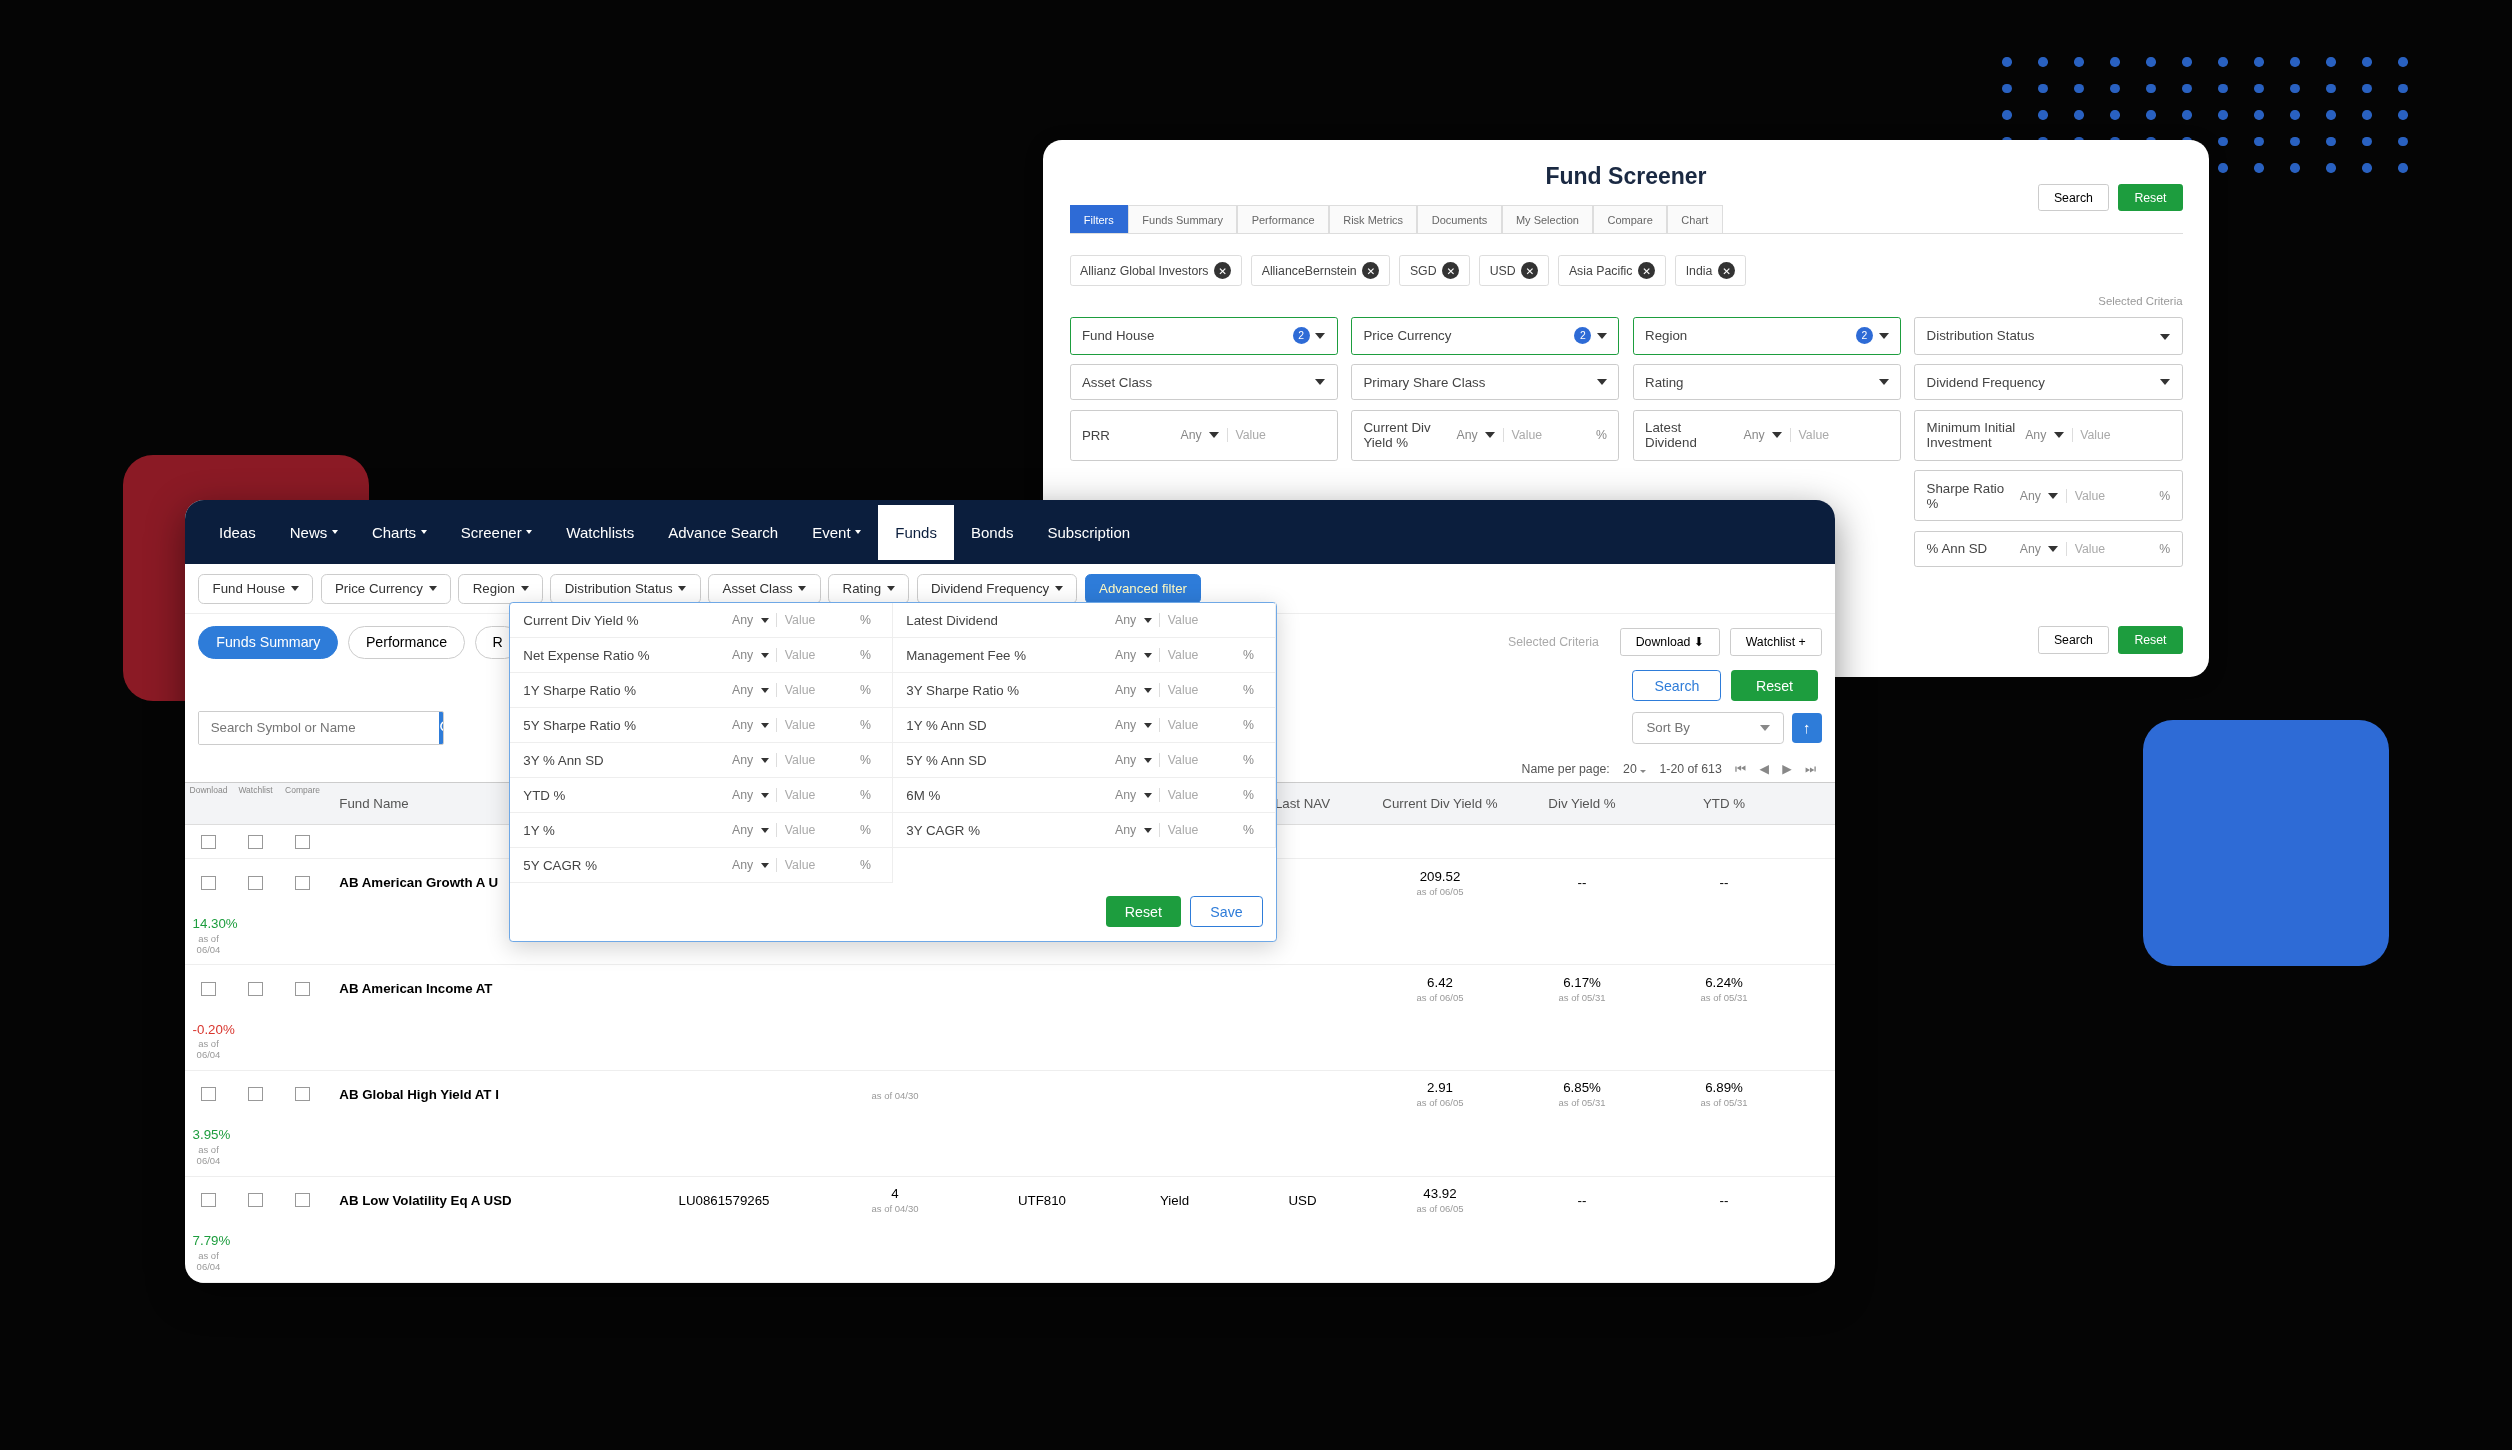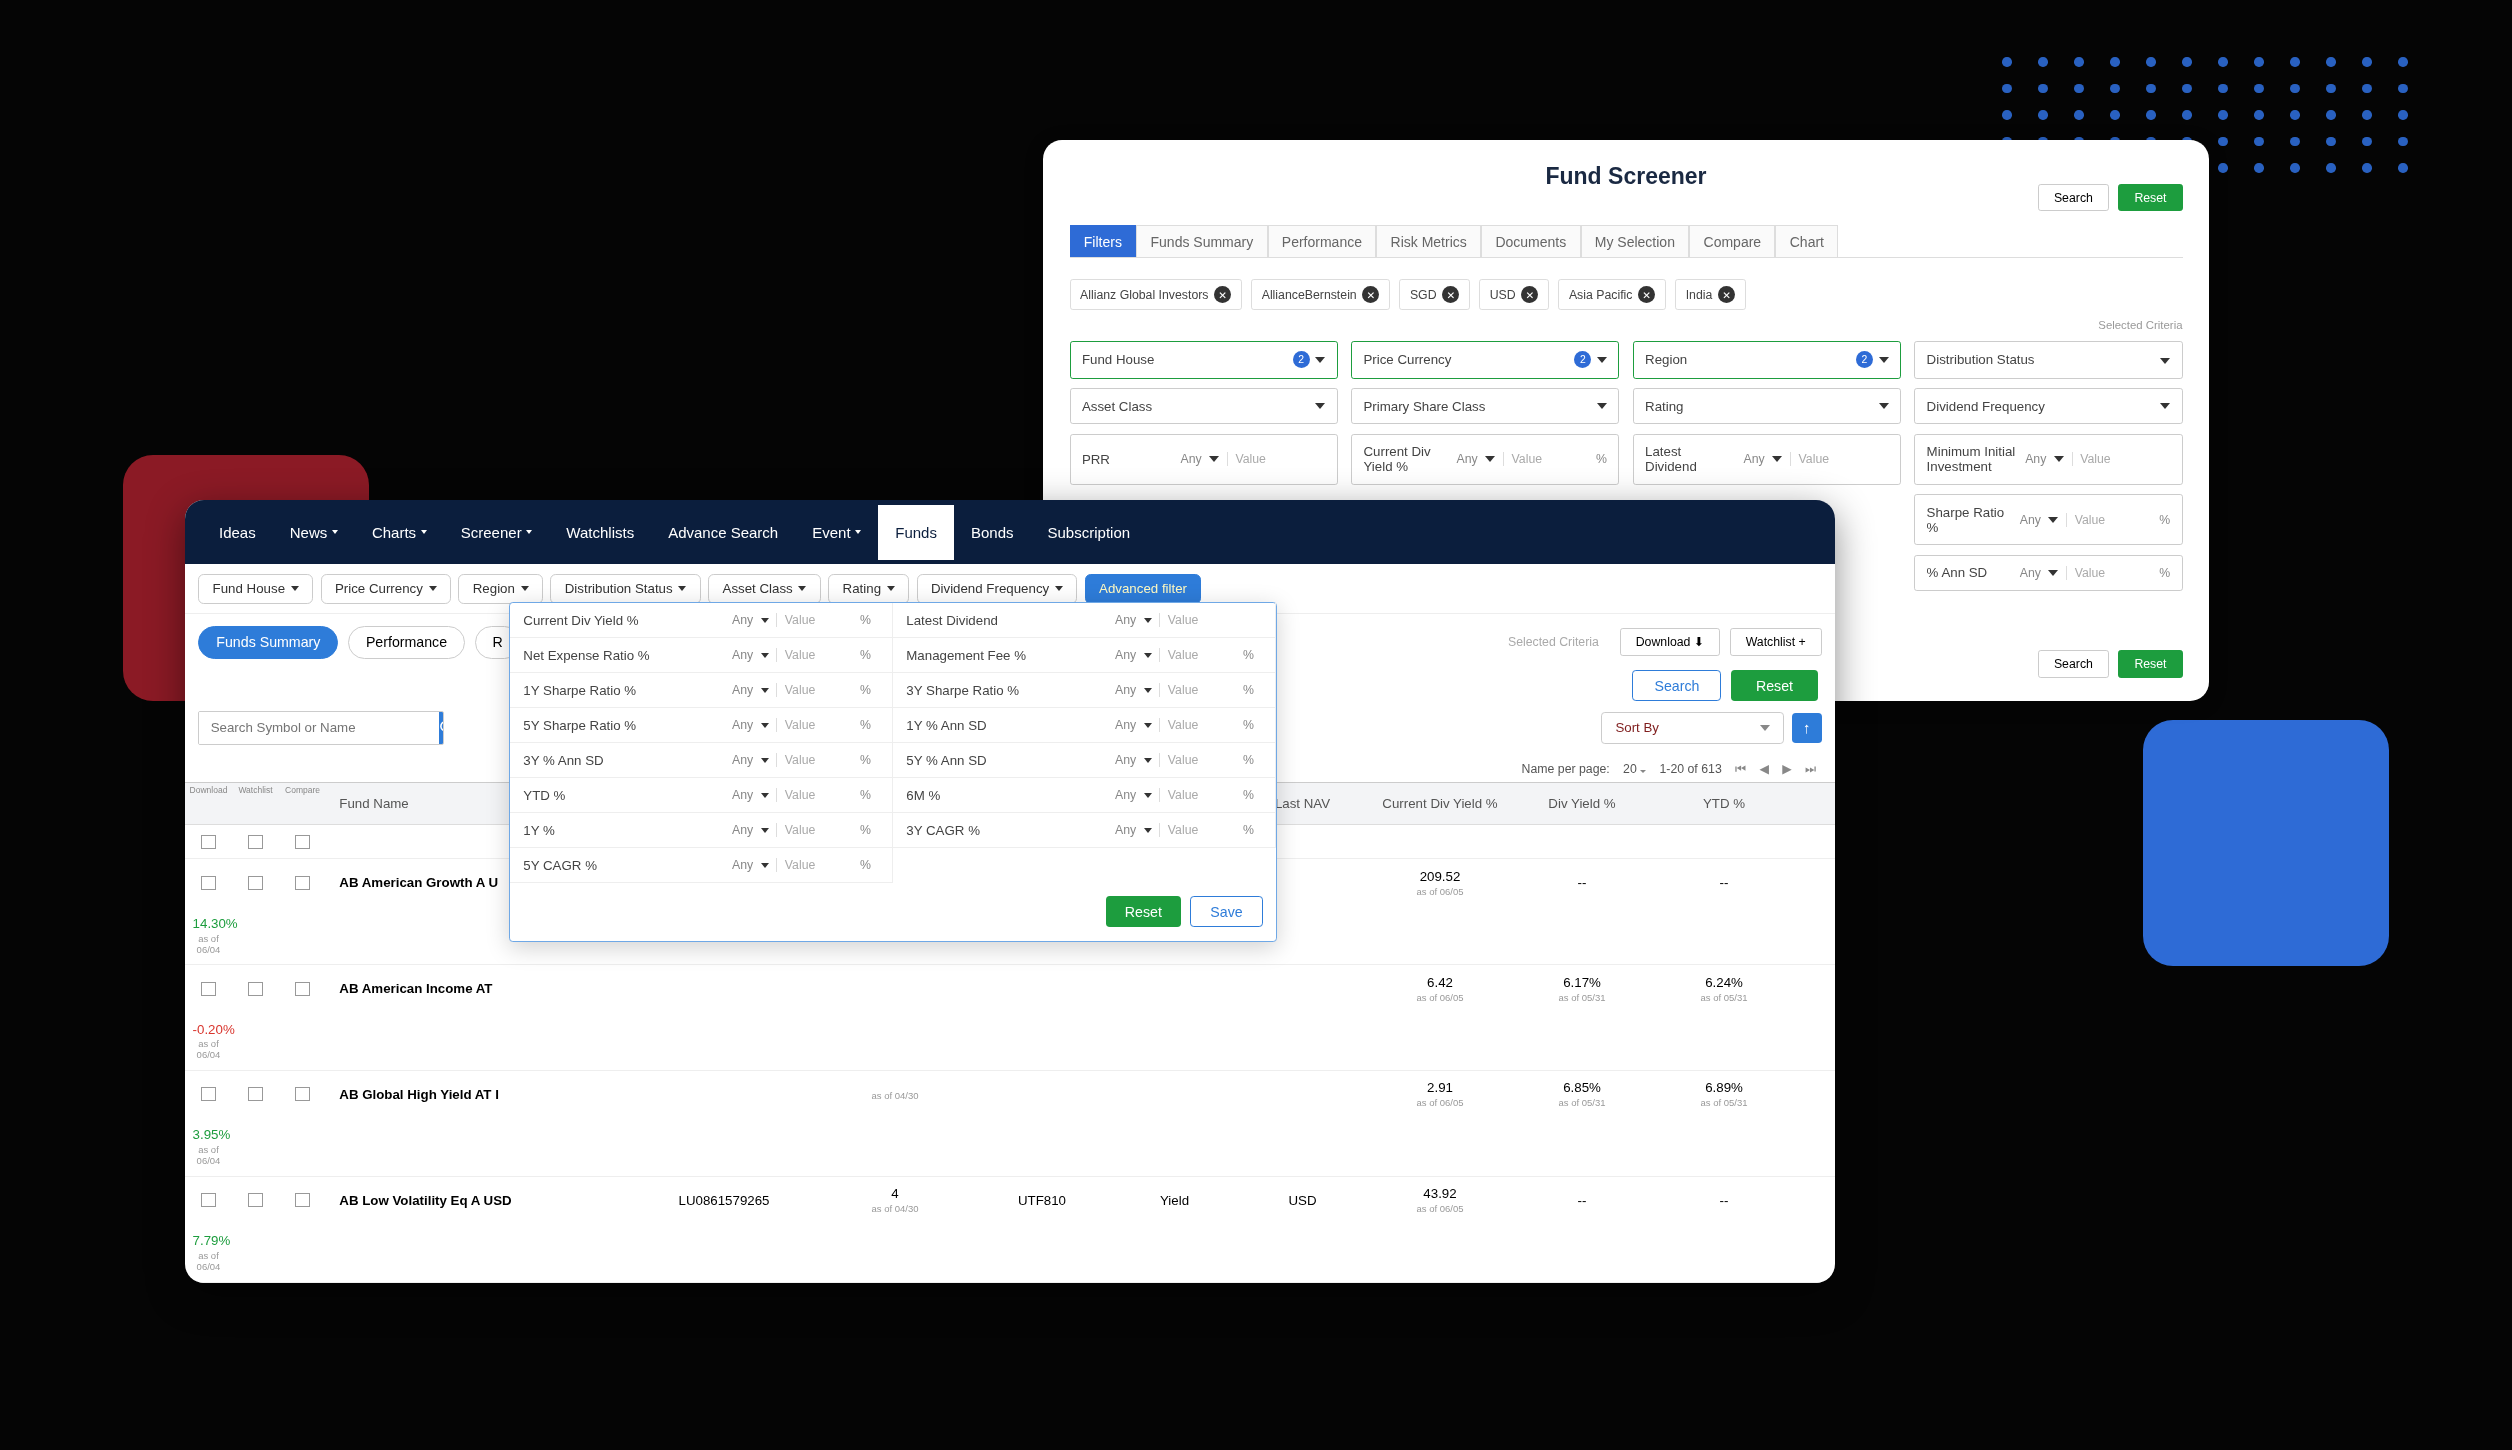--- a/index.html
+++ b/index.html
@@ -14,21 +14,21 @@
 
 .back-panel { position: absolute; top: 140px; left: 1043px; width: 1166px; background: #fff; border-radius: 19px; padding: 23px 26.5px; box-shadow: 0 3.8px 19px rgba(0,0,0,.2); }
 .bp-title { text-align: center; font-weight: 700; font-size: 23px; color: #1a2942; margin-bottom: 15px; }
 .bp-universe { font-size: 13.3px; color: #333; margin-bottom: 11.4px; }
 .bp-universe-label { font-weight: 600; }
 .bp-universe-count { color: #888; }
 .bp-actions-top { position: absolute; top: 44px; right: 26.5px; display: flex; gap: 9.5px; }
 .btn { padding: 5.7px 15px; border: 0.9px solid #ccc; background: #fff; border-radius: 2.8px; font-size: 12.3px; cursor: pointer; }
 .btn-green { background: #1d9d3e; color: #fff; border-color: #1d9d3e; }
 .bp-tabs { display: flex; border-bottom: 0.9px solid #ddd; margin-bottom: 13.3px; }
-.bp-tab { padding: 7.6px 13.3px; font-size: 14px; color: #666; border: 0.9px solid #ddd; border-bottom: none; background: #fafafa; cursor: pointer; margin-top: 20px; }
+.bp-tab { padding: 7.6px 13.3px; font-size: 11px; color: #666; border: 0.9px solid #ddd; border-bottom: none; background: #fafafa; cursor: pointer; }
 .bp-tab.active { background: #2e6bd6; color: #fff; border-color: #2e6bd6; }
 .bp-chips { display: flex; gap: 9.5px; margin-bottom: 9.5px; flex-wrap: wrap; }
 .chip { display: inline-flex; align-items: center; gap: 5.7px; padding: 5.7px 9.5px; border: 0.9px solid #ddd; border-radius: 2.8px; font-size: 12.3px; color: #444; margin-top: 8px; }
 .chip .x { width: 17px; height: 17px; background: #333; color: #fff; border-radius: 50%; display: inline-flex; align-items: center; justify-content: center; font-size: 10.4px; cursor: pointer; }
 .bp-selected { text-align: right; font-size: 11.4px; color: #999; margin-bottom: 9.5px; }
 .bp-filter-grid { display: grid; grid-template-columns: repeat(4, 1fr); gap: 9.5px 13.3px; }
 .fbox { border: 0.9px solid #ccc; border-radius: 2.8px; padding: 9.5px 11.4px; display: flex; align-items: center; justify-content: space-between; font-size: 13.3px; color: #444; position: relative; }
 .fbox.sel { border: 1.9px solid #1d9d3e; }
 .badge { background: #2e6bd6; color: #fff; width: 17px; height: 17px; font-size: 10.4px; border-radius: 50%; display: inline-flex; align-items: center; justify-content: center; margin-right: 5.7px; }
 .caret { border-left: 5.7px solid transparent; border-right: 5.7px solid transparent; border-top: 6.6px solid #333; display: inline-block; }
@@ -55,21 +55,21 @@
 .tab-pill { padding: 7.6px 17px; border-radius: 17px; border: 0.9px solid #ccc; font-size: 14.2px; cursor: pointer; }
 .tab-pill.active { background: #2e7cd9; color: #fff; border-color: #2e7cd9; }
 .sel-criteria { color: #aaa; font-size: 12.3px; margin-left: auto; margin-right: 11.4px; }
 .btn-outline-blue { border: 1.4px solid #2e7cd9; color: #2e7cd9; background: #fff; padding: 6.6px 21px; border-radius: 3.8px; font-size: 14.2px; cursor: pointer; }
 .btn-solid-green { background: #1d9d3e; color: #fff; border: none; padding: 6.6px 25px; border-radius: 3.8px; font-size: 14.2px; cursor: pointer; }
 
 .search-row { display: flex; align-items: center; padding: 0 13.3px 11.4px; gap: 9.5px; }
 .search-box { flex: 0 0 246px; display: flex; border: 0.9px solid #ccc; border-radius: 2px; overflow: hidden; gap: 40px; }
 .search-box input { border: none; padding: 8.5px 11.4px; flex: 1; font-size: 13.3px; outline: none; }
 .search-btn { background: #2e7cd9; color: #fff; border: none; width: 34px; cursor: pointer; display: flex; align-items: center; justify-content: center; }
-.sort-box { padding: 7.6px 13.3px; border: 0.9px solid #ccc; border-radius: 3.8px; font-size: 13.3px; color: #7f1d1d; display: flex; align-items: center; justify-content: space-between; width: 183px; }
+.sort-box { padding: 7.6px 13.3px; border: 0.9px solid #ccc; border-radius: 3.8px; font-size: 13.3px; color: #737373; display: flex; align-items: center; justify-content: space-between; width: 152px; }
 .sort-arrow { width: 30px; height: 30px; background: #2e7cd9; color: #fff; border-radius: 3.8px; display: flex; align-items: center; justify-content: center; cursor: pointer; }
 
 .pager { display: flex; justify-content: flex-end; align-items: center; gap: 13.3px; padding: 5.7px 19px; font-size: 12.3px; color: #555; }
 .pager .picon { cursor: pointer; color: #888; }
 
 .table { width: 100%; }
 .thead { display: grid; grid-template-columns: 47px 47px 47px 303px 190px 152px 142px 123px 133px 142px 142px 142px; background: #f3f4f6; border-top: 1.9px solid #ccc; border-bottom: 0.9px solid #ddd; }
 .th { padding: 13.3px 7.6px; font-size: 13.3px; color: #555; text-align: center; }
 .th.fundname { text-align: left; padding-left: 13.3px; }
 .micro { font-size: 8.5px; color: #888; padding: 1.9px; text-align: center; }

